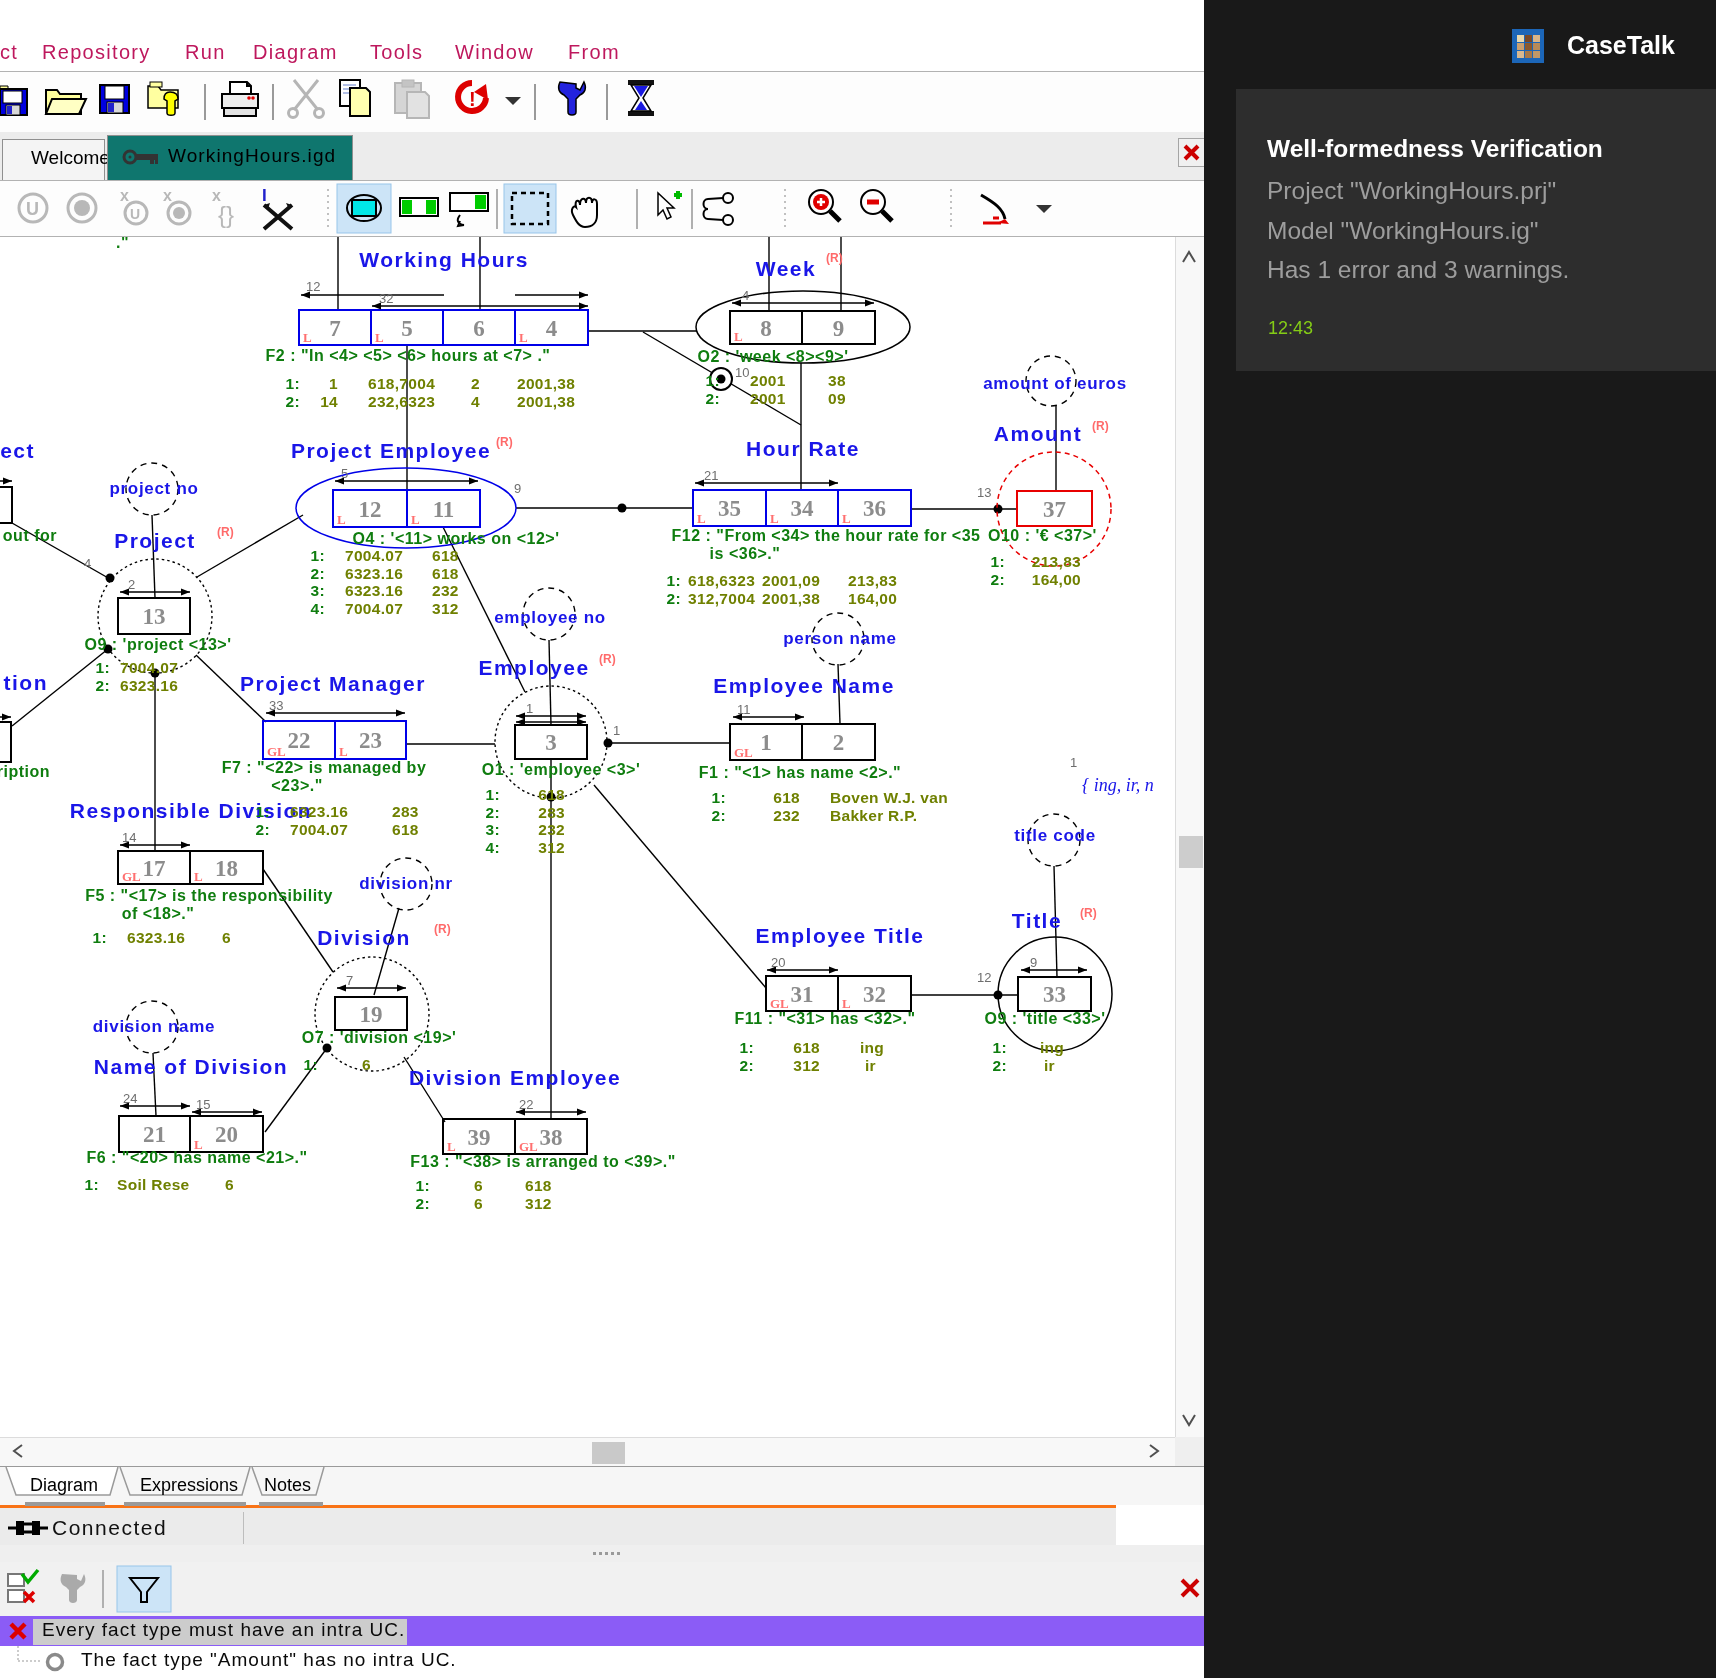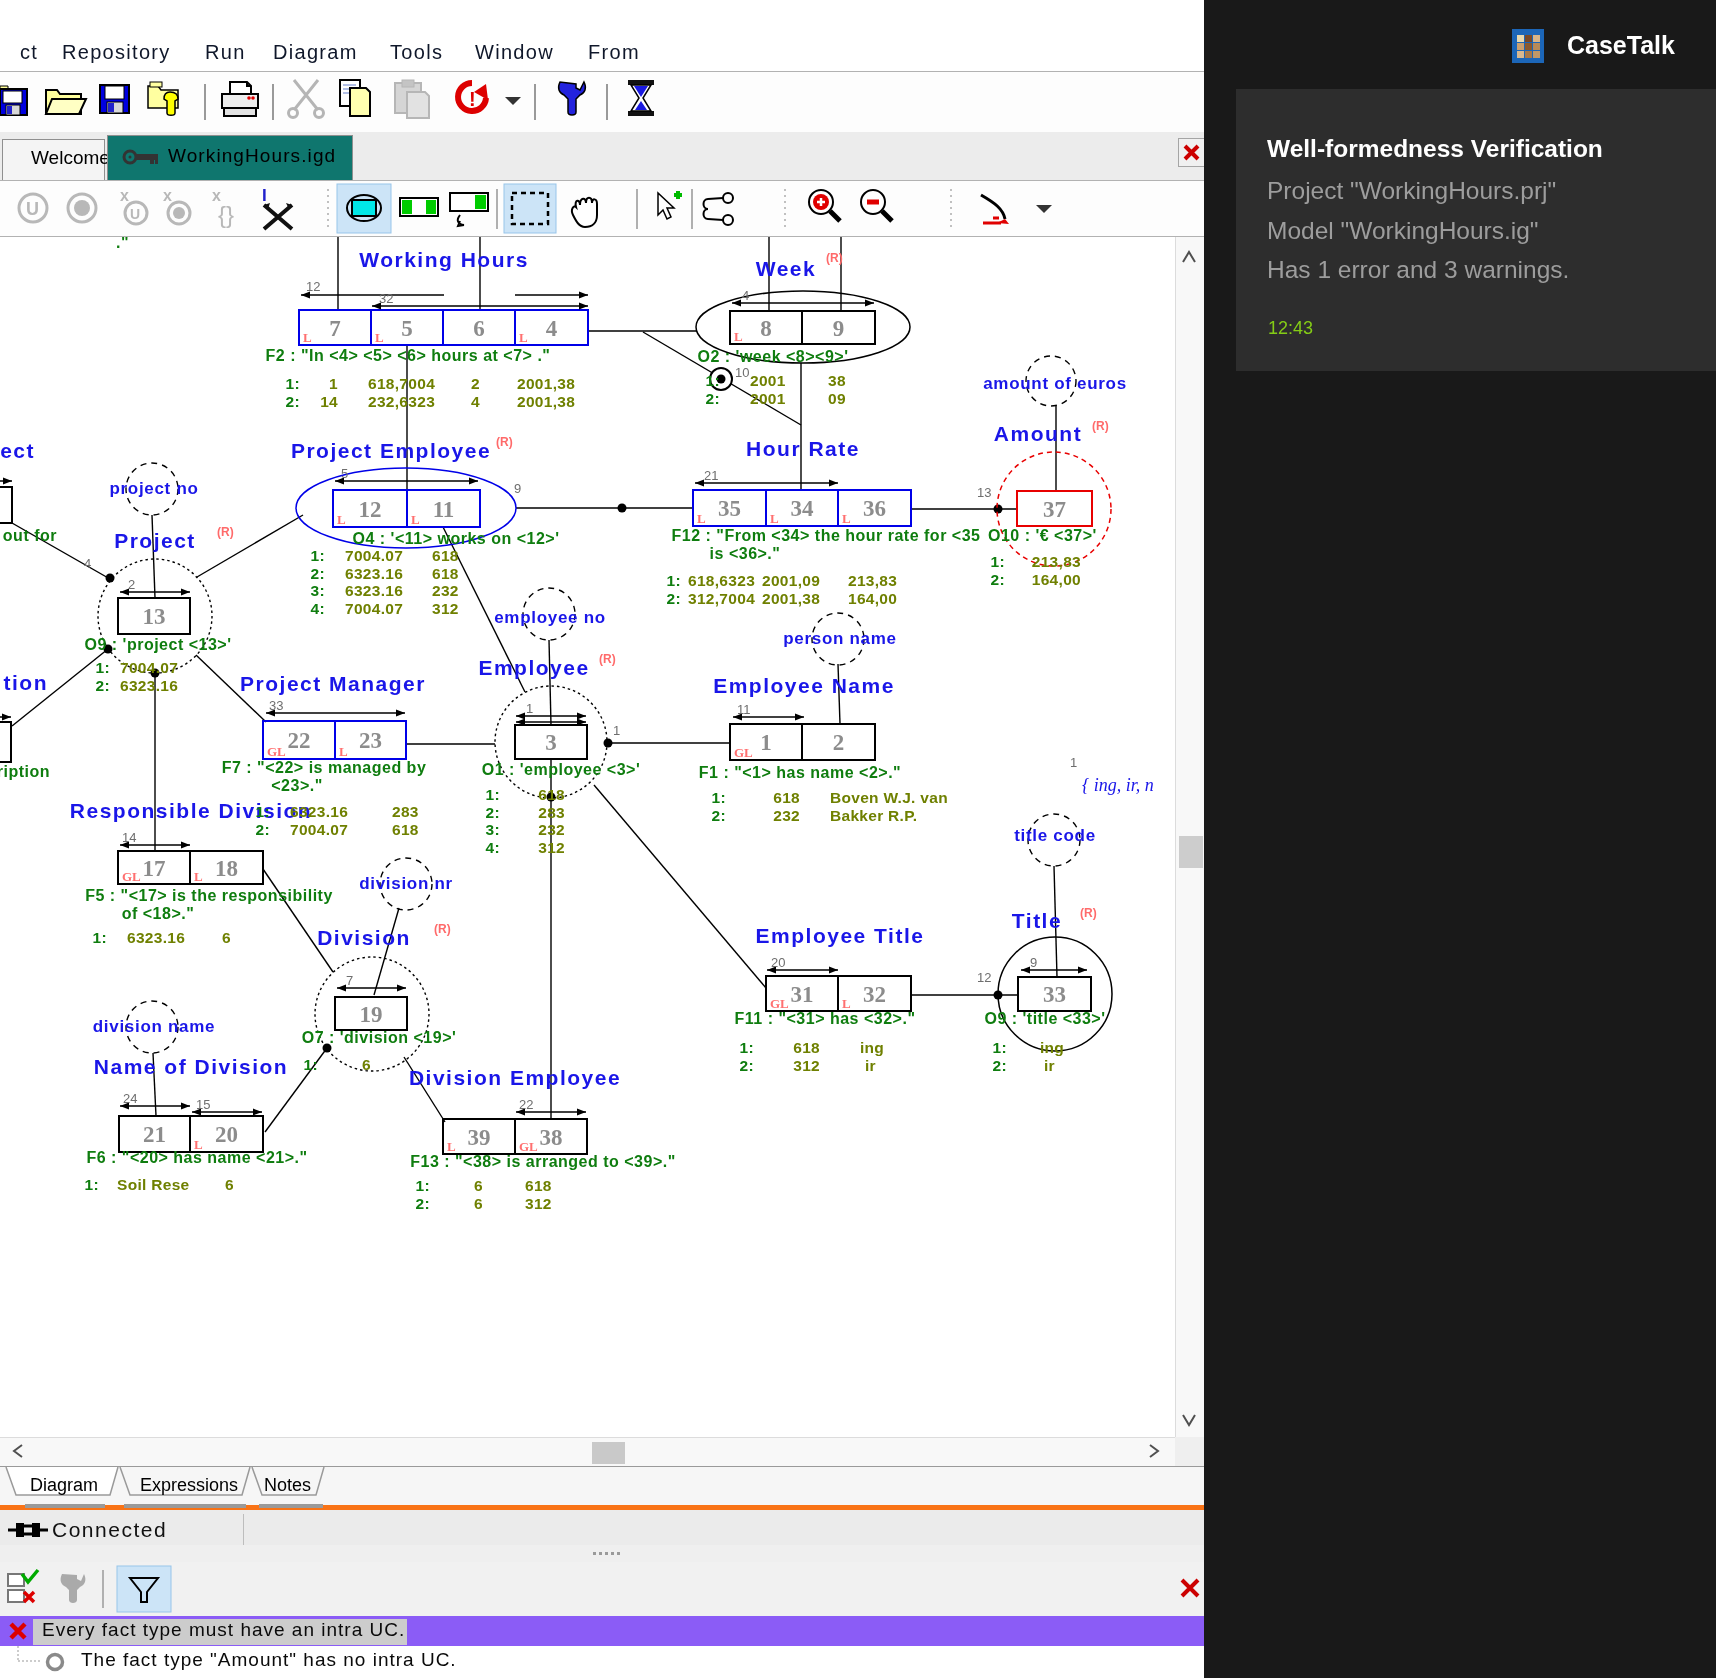--- a/index.html
+++ b/index.html
@@ -1,34 +1,34 @@
 <!DOCTYPE html>
 <html><head><meta charset="utf-8">
 <style>
 * { margin:0; padding:0; box-sizing:border-box; }
 body { width:1716px; height:1678px; position:relative; font-family:"Liberation Sans", sans-serif; background:#fff; overflow:hidden; }
 .abs { position:absolute; }
 
 .menubar { left:0; top:0; width:1204px; height:71px; background:#fff; }
-.menubar span { position:absolute; top:41px; font-size:20px; color:#0f172a; letter-spacing:1.3px;margin-left:20px; }
+.menubar span { position:absolute; top:41px; font-size:20px; color:#be185d; letter-spacing:1.3px; }
 .toolbar1 { left:0; top:71px; width:1204px; height:61px; background:#fdfdfd; border-top:1px solid #b2b2b2; }
 .tabbar { left:0; top:132px; width:1204px; height:48px; background:#ececec; }
 .tab1 { position:absolute; left:2px; top:7px; width:103px; height:41px; background:#f4f4f4; border:1px solid #8f8f8f; border-bottom:none; font-size:19px; color:#000; text-align:center; line-height:36px; padding-left:28px; }
 .tab2 { position:absolute; left:107px; top:3px; width:246px; height:46px; background:#0f766e; border:1px solid #8f8f8f; border-bottom:none; font-size:19px; letter-spacing:1.1px; color:#000; }
 .closebtn { position:absolute; left:1178px; top:6px; width:28px; height:29px; background:#f0f0f0; border:1px solid #a5a5a5; }
 .toolbar2 { left:0; top:180px; width:1204px; height:57px; background:#fdfdfd; border-top:1px solid #b2b2b2; border-bottom:1px solid #b2b2b2; }
 .diagram { left:0; top:237px; width:1175px; height:1200px; background:#fff; overflow:hidden; }
 .vscroll { left:1175px; top:237px; width:29px; height:1200px; background:#f8f8f8; border-left:1px solid #dcdcdc; }
 .vthumb { position:absolute; left:3px; top:599px; width:24px; height:32px; background:#cdcdcd; }
 .hscroll { left:0; top:1437px; width:1175px; height:29px; background:#f8f8f8; border-top:1px solid #dcdcdc; }
 .hthumb { position:absolute; left:592px; top:4px; width:33px; height:22px; background:#c9c9c9; }
 .corner { left:1175px; top:1437px; width:29px; height:29px; background:#efefef; }
 .btabs { left:0; top:1466px; width:1204px; height:39px; background:#f6f6f6; border-top:1px solid #9a9a9a; }
 .btabs span { position:absolute; top:8px; font-size:18px; color:#000; }
-.statusbar { left:0; top:1505px; width:1204px; height:40px; background:#ebebeb; border-top:5px solid #f97316; }
+.statusbar { left:0; top:1505px; width:1116px; height:40px; background:#ebebeb; border-top:3px solid #f97316; }
 .statusbar .txt { position:absolute; left:52px; top:8px; font-size:21px; letter-spacing:1.5px; color:#111; }
 .splitter { left:0; top:1545px; width:1204px; height:17px; background:#efefef; }
 .etoolbar { left:0; top:1562px; width:1204px; height:54px; background:#f1f1f1; }
 .erow1 { left:0; top:1616px; width:1204px; height:30px; background:#8b5cf6; }
 .erow1 .hl { position:absolute; left:33px; top:3px; width:374px; height:26px; background:#ccc; }
 .erow1 .t, .erow2 .t { position:absolute; font-size:19px; letter-spacing:1px; color:#0a0a0a; top:3px; }
 .erow2 { left:0; top:1646px; width:1204px; height:32px; background:#fff; }
 
 .notif { left:1204px; top:0; width:512px; height:1678px; background:#191919; }
 .card { position:absolute; left:32px; top:89px; width:480px; height:282px; background:#2d2d2d; }

